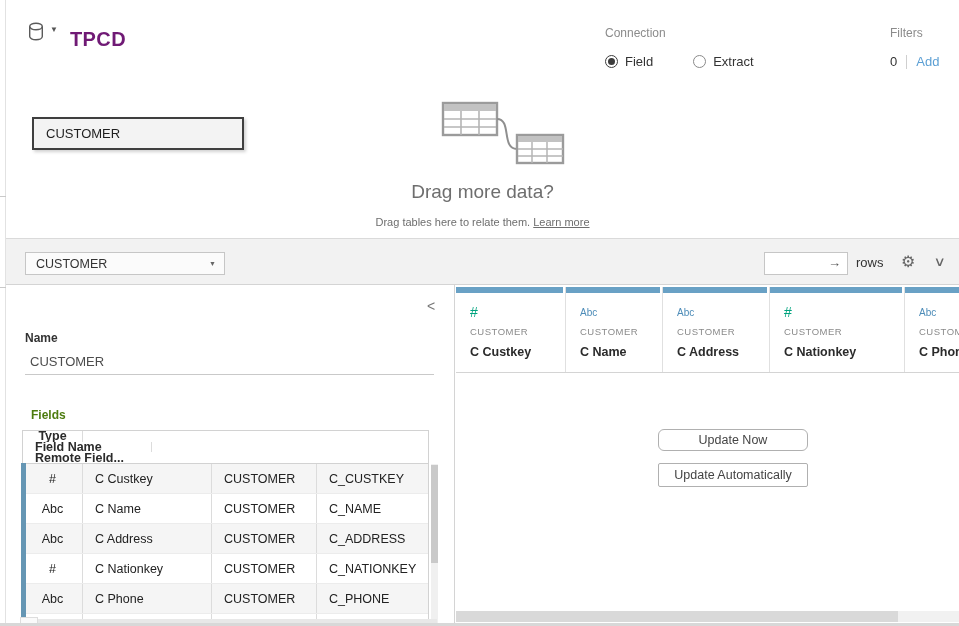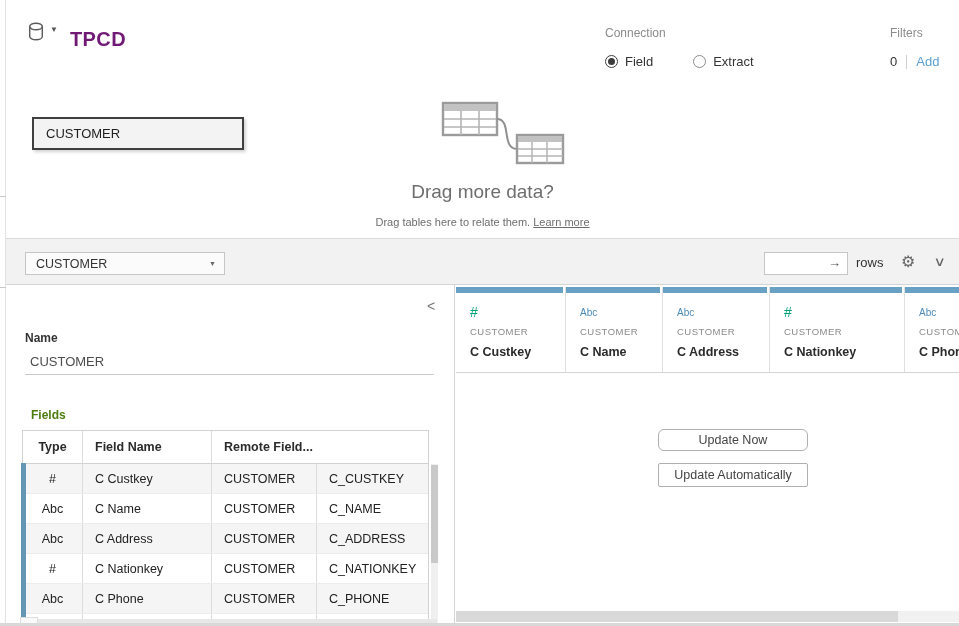--- a/index.html
+++ b/index.html
@@ -59,21 +59,21 @@
   .left-panel{position:absolute;left:6px;top:285px;width:449px;height:341px;background:#fff;
               border-right:1px solid #d4d4d4;box-sizing:border-box;}
   .collapse{position:absolute;left:421px;top:13px;font-size:14px;color:#777;cursor:pointer;}
   .name-label{position:absolute;left:19px;top:46px;font-size:12px;font-weight:700;color:#333;}
   .name-value{position:absolute;left:24px;top:69px;font-size:13px;color:#4d4d4d;}
   .name-underline{position:absolute;left:19px;top:89px;width:409px;height:1px;background:#c9c9c9;}
   .fields-label{position:absolute;left:11px;top:123px;font-size:12px;font-weight:700;color:#4d7c0f;margin-left:14px;}
 
   .ftable{position:absolute;left:16px;top:145px;width:407px;height:196px;overflow:hidden;
           border:1px solid #d2d2d2;box-sizing:border-box;background:#fff;}
-  .fhead{display:flex;height:33px;border-bottom:1px solid #d2d2d2;box-sizing:border-box;}
+  .fhead{display:flex;height:33px;border-bottom:1px solid #d2d2d2;box-sizing:border-box;flex-direction:column;}
   .fhead .fcell{font-weight:700;font-size:12.5px;color:#2b2b2b;display:flex;align-items:center;}
   .frow{display:flex;height:30px;border-bottom:1px solid #ececec;box-sizing:border-box;cursor:pointer;}
   .frow.stripe{background:#f5f5f5;}
   .fcell{display:flex;align-items:center;box-sizing:border-box;border-right:1px solid #dcdcdc;overflow:hidden;}
   .fcell:last-child{border-right:none;}
   .c-type{width:60px;justify-content:center;}
   .c-name{width:129px;padding-left:12px;}
   .c-ptable{width:105px;padding-left:12px;}
   .c-remote{width:111px;padding-left:12px;}
   .frow .fcell{font-size:12.5px;color:#222;}

